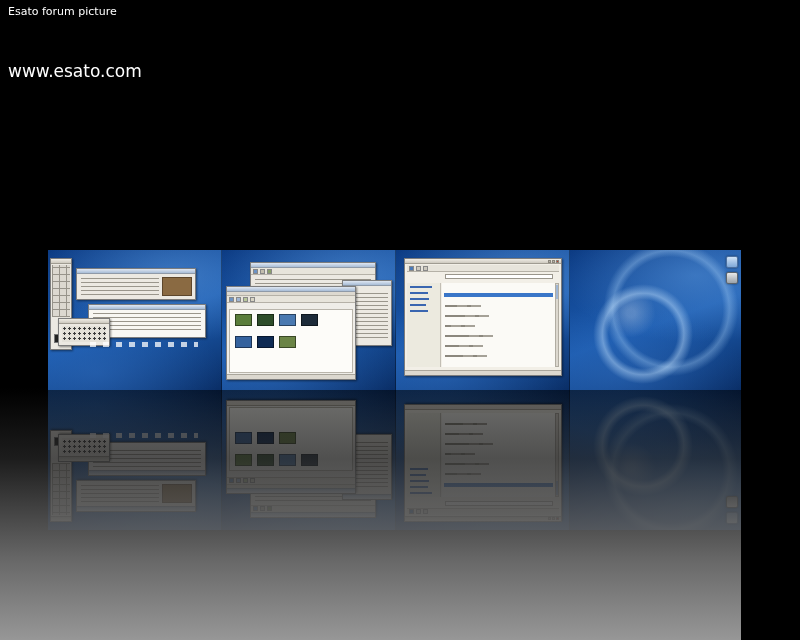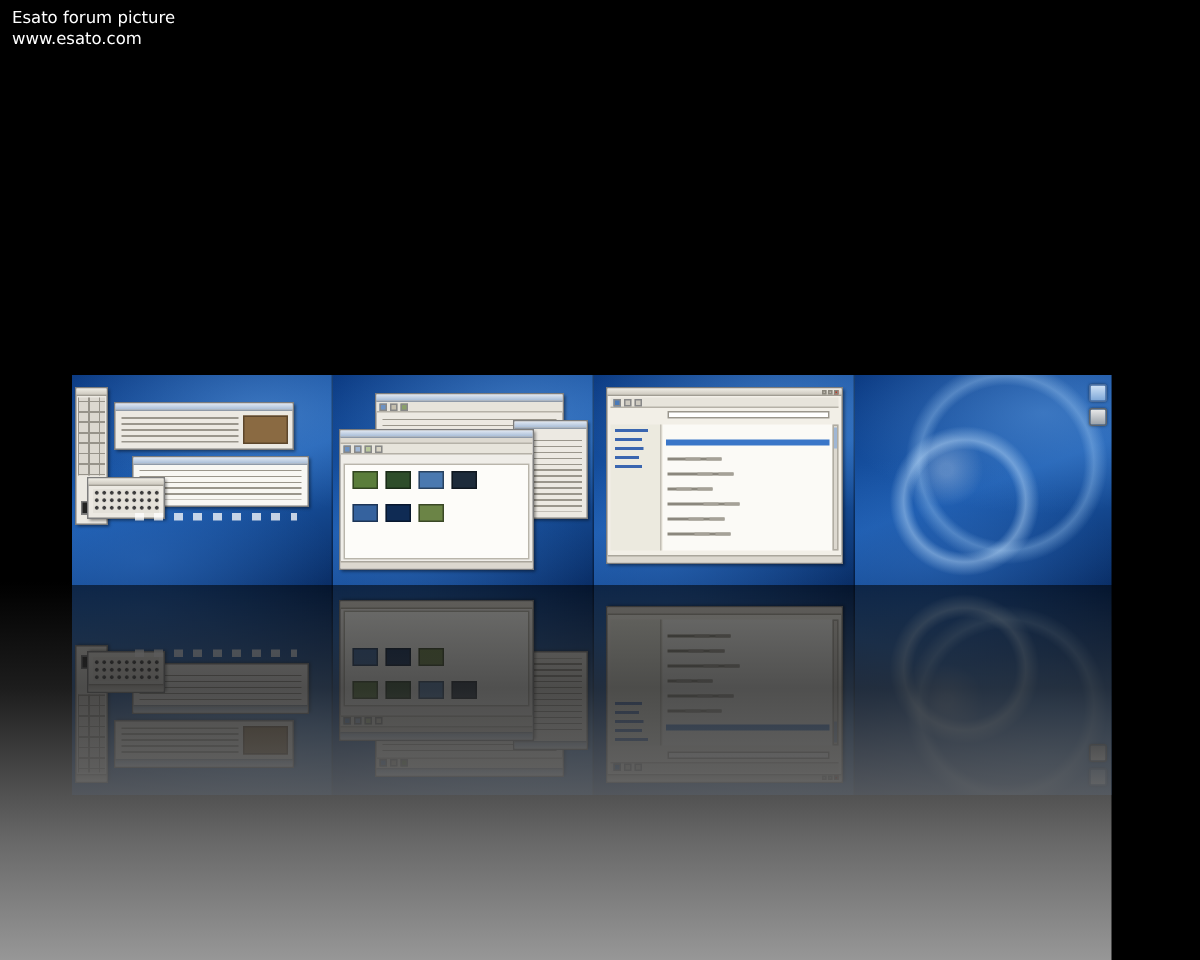--- a/index.html
+++ b/index.html
@@ -2,21 +2,21 @@
 <html><head>
 <meta charset="utf-8">
 <style>
   * { margin:0; padding:0; box-sizing:border-box; }
   html,body { width:800px; height:640px; background:#000; overflow:hidden;
               font-family:"DejaVu Sans", sans-serif; }
   .scene { position:relative; width:741px; height:640px; background:#000; overflow:hidden; }
 
   
   .credit { position:absolute; left:8px; top:5px; z-index:9; color:#ffffff; font-size:11px; line-height:14px; }
-  .credit .l2 { font-size:11px; }
+  .credit .l2 { font-size:17px;margin-top:45px; }
 
   
   .row { position:absolute; left:48px; top:250px; width:696px; height:140px; display:flex; z-index:3; }
   .desktop { position:relative; width:174px; height:140px; overflow:hidden;
              box-shadow: inset -1px 0 0 rgba(0,0,0,.35); cursor:pointer; }
 
   .wp {
     background:
       radial-gradient(ellipse 130% 80% at 72% 18%, rgba(96,156,224,.50), transparent 60%),
       radial-gradient(ellipse 110% 75% at 28% 88%, rgba(46,106,186,.55), transparent 65%),

